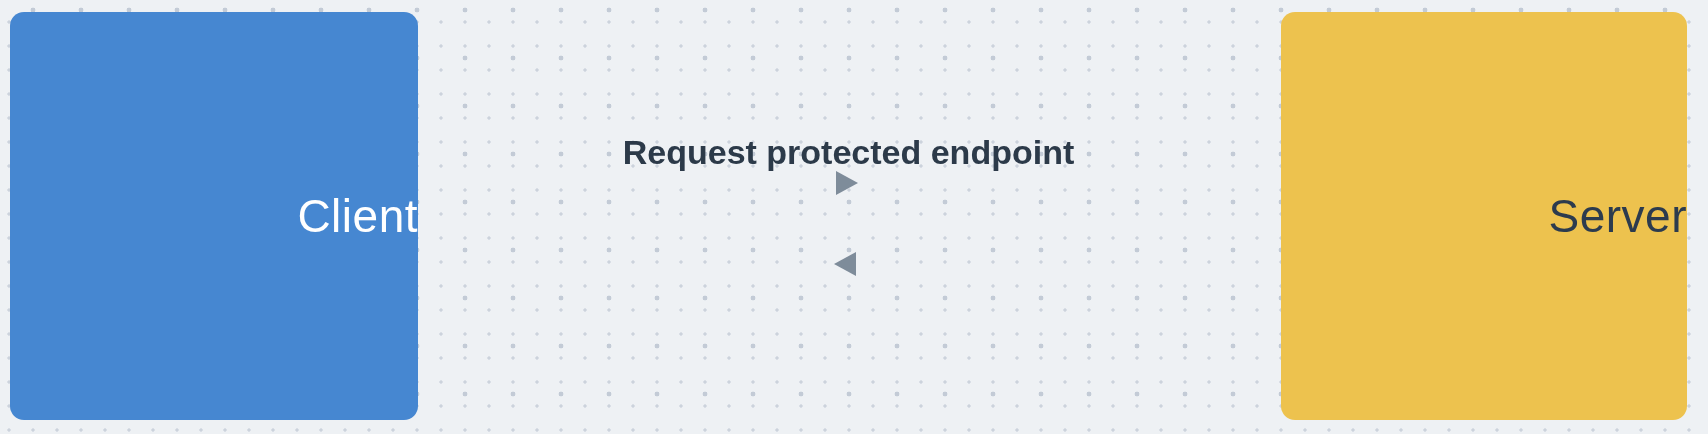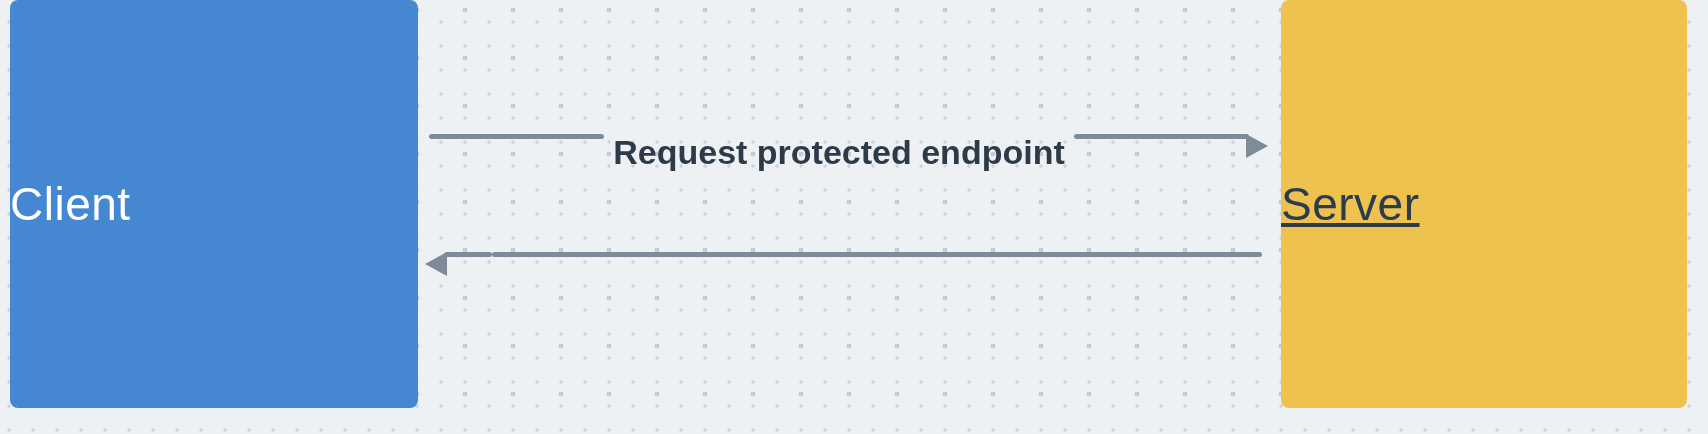--- a/index.html
+++ b/index.html
@@ -19,26 +19,26 @@
     
     background-image:
       radial-gradient(circle, #c3cbd6 2.4px, rgba(195,203,214,0) 2.6px),
       radial-gradient(circle, #ccd3dc 1.5px, rgba(204,211,220,0) 1.7px);
     background-size: 48px 48px, 24px 24px;
     background-position: 9px 34px, 21px 10px;
   }
 
   .node {
     position: absolute;
-    top: 0;
+    top: 12px;
     height: 408px;
-    border-radius: 8px;
+    border-radius: 14px;
     display: flex;
     align-items: center;
-    justify-content: flex-start;
+    justify-content: flex-end;
   }
 
   .node-label {
     font-size: 46px;
     font-weight: 500;
     letter-spacing: 0.5px;
     white-space: nowrap;
   }
 
   .node-client {
@@ -46,27 +46,28 @@
     width: 408px;
     background: #4687d1;
     color: #ffffff;
   }
 
   .node-server {
     left: 1281px;
     width: 406px;
     background: #edc24e;
     color: #2c3b4e;
-    text-decoration: underline;
   }
 
   .edge {
     position: absolute;
     display: flex;
+    align-items: center;
     height: 46px;
+    flex-direction: column;
   }
 
   .edge-request {
     left: 429px;
     width: 839px;
     top: 157px;
     transform: translateY(-50%);
   }
 
   .edge-response {

